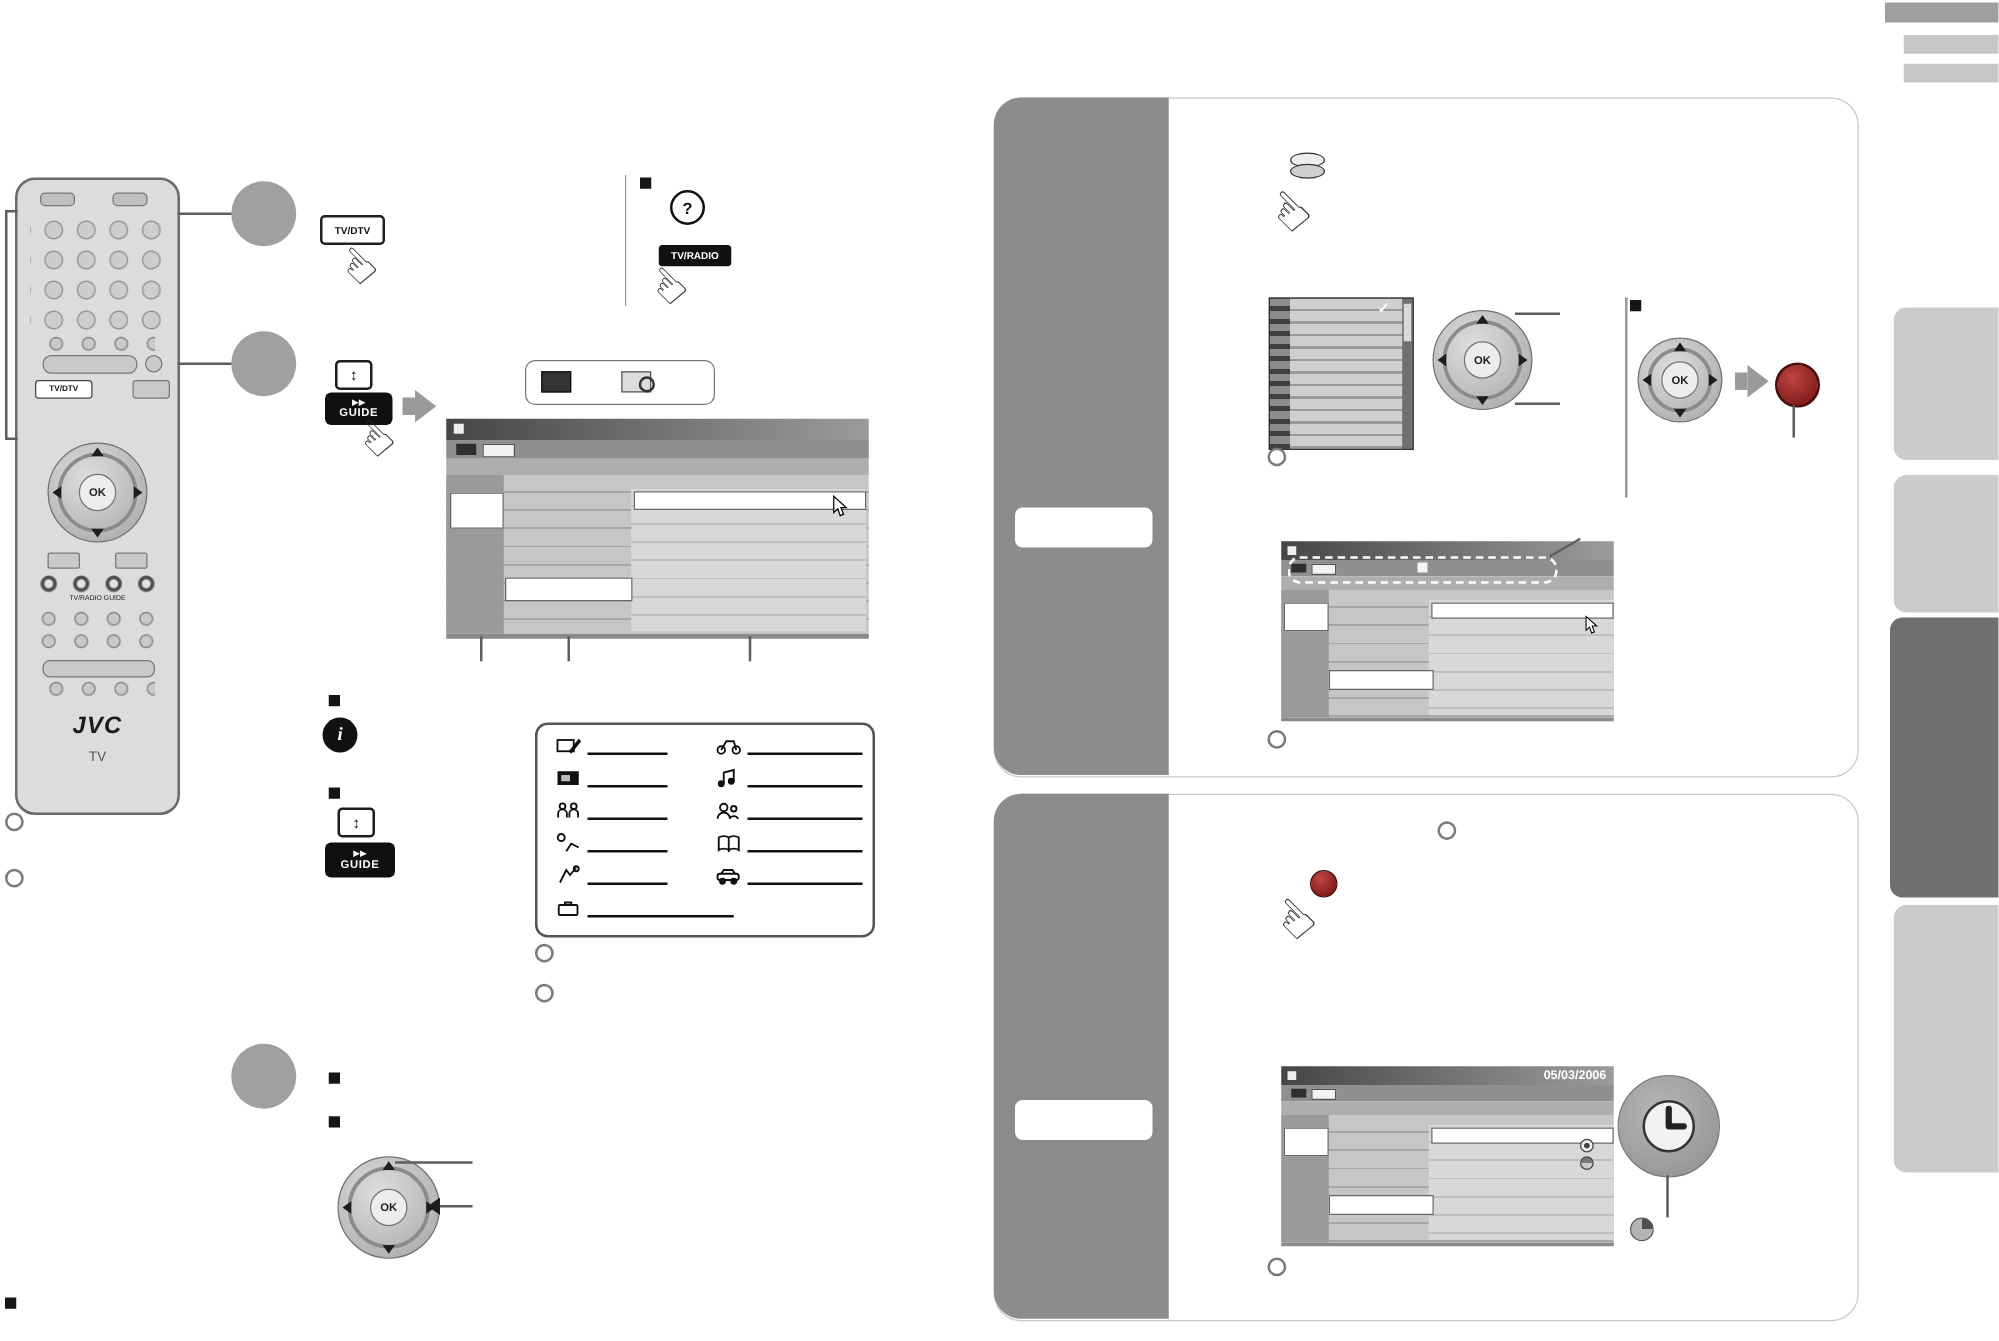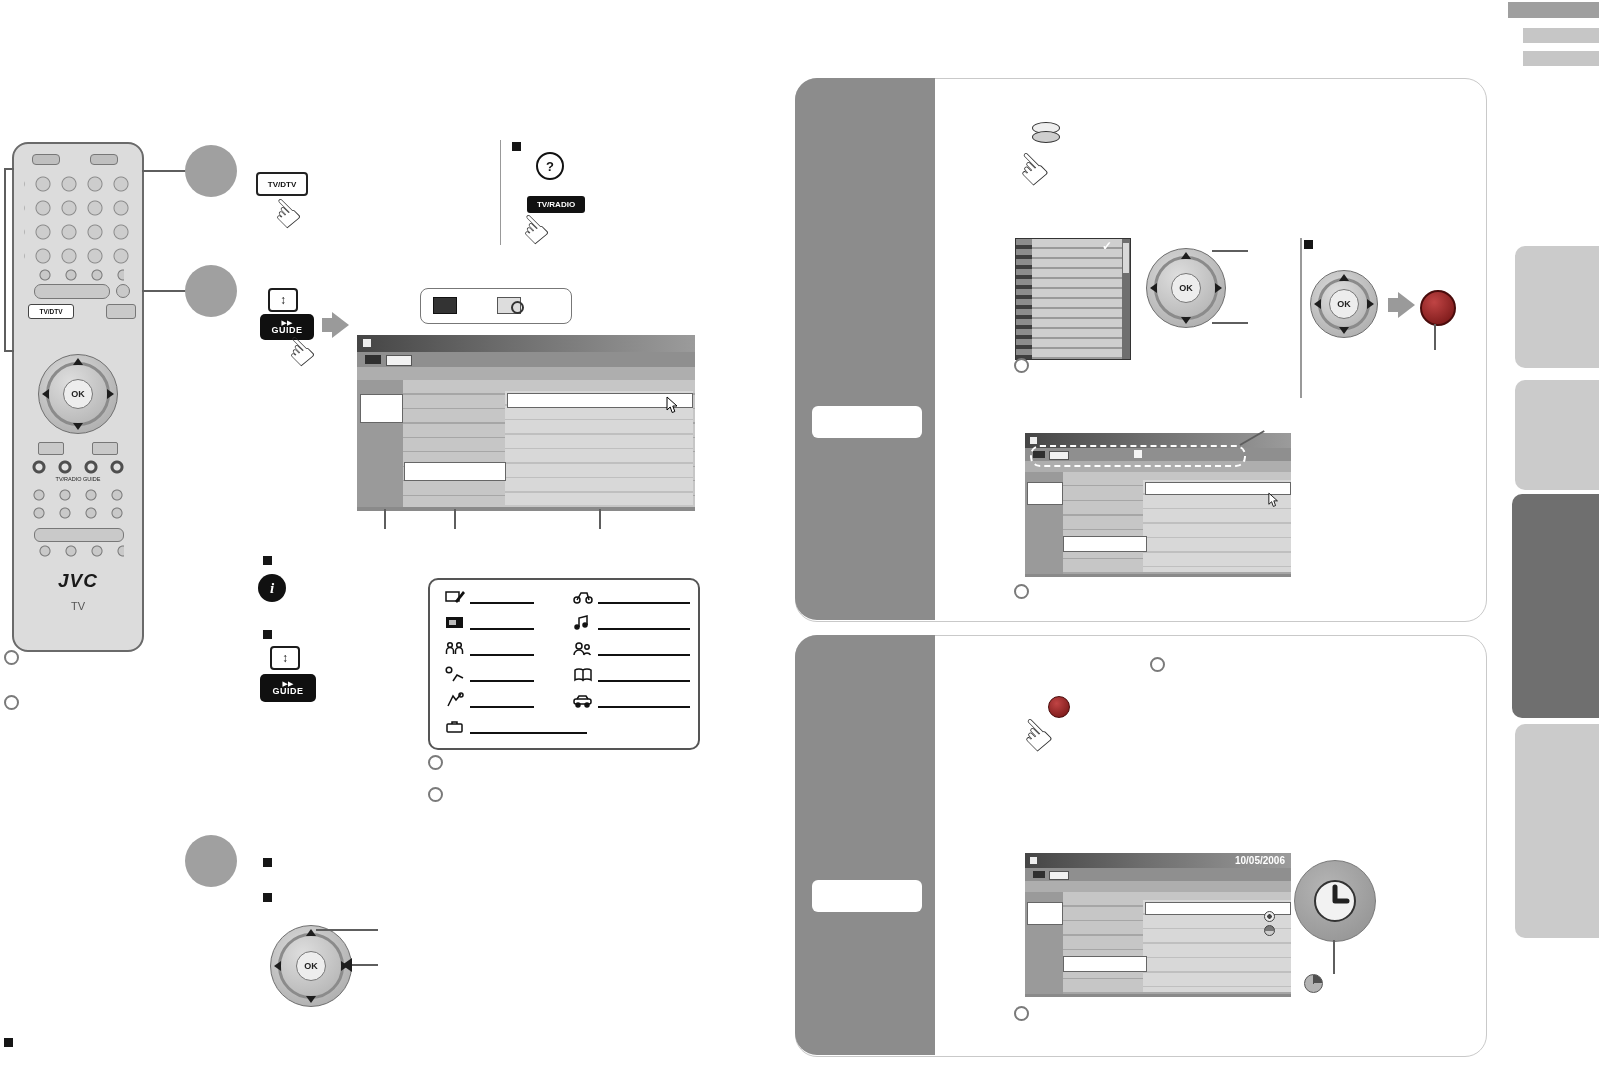--- a/index.html
+++ b/index.html
@@ -340,21 +340,21 @@
   <div class="abs" style="left:812px;top:880px;width:110px;height:32px;background:#fff;border-radius:6px;"></div>
 
   <div class="abs bull" style="left:1150px;top:657px;"></div>
 
   <div class="abs" style="left:1048px;top:696px;width:20px;height:20px;border-radius:50%;background:radial-gradient(circle at 38% 32%,#c04444,#6e1111);border:1.5px solid #4a0c0c;"></div>
   <span class="abs hand" style="left:1016px;top:714px;font-size:42px;">☜</span>
 
   <div class="abs">
     <div class="abs grad-hdr" style="left:1025px;top:853px;width:266px;height:15px;"></div>
     <div class="abs" style="left:1030px;top:857px;width:7px;height:7px;background:#eee;"></div>
-    <div class="abs" style="left:1180px;top:855px;width:105px;text-align:right;color:#fff;font-weight:bold;font-size:10px;">10/05/2006</div>
+    <div class="abs" style="left:1180px;top:855px;width:105px;text-align:right;color:#fff;font-weight:bold;font-size:10px;">05/03/2006</div>
     <div class="abs" style="left:1025px;top:868px;width:266px;height:13px;background:#8f8f8f;"></div>
     <div class="abs" style="left:1033px;top:871px;width:12px;height:7px;background:#2f2f2f;"></div>
     <div class="abs" style="left:1049px;top:871px;width:18px;height:7px;background:#f2f2f2;border:1px solid #555;"></div>
     <div class="abs" style="left:1025px;top:881px;width:266px;height:11px;background:#aeaeae;"></div>
     <div class="abs rows-mid" style="left:1025px;top:892px;width:266px;height:102px;border-bottom:3px solid #8a8a8a;"></div>
     <div class="abs" style="left:1025px;top:892px;width:38px;height:102px;background:#9a9a9a;"></div>
     <div class="abs whitebox" style="left:1027px;top:902px;width:34px;height:21px;"></div>
     <div class="abs rows-right" style="left:1143px;top:900px;width:148px;height:92px;"></div>
     <div class="abs whitebox" style="left:1145px;top:902px;width:144px;height:11px;"></div>
     <div class="abs whitebox" style="left:1063px;top:956px;width:82px;height:14px;"></div>

